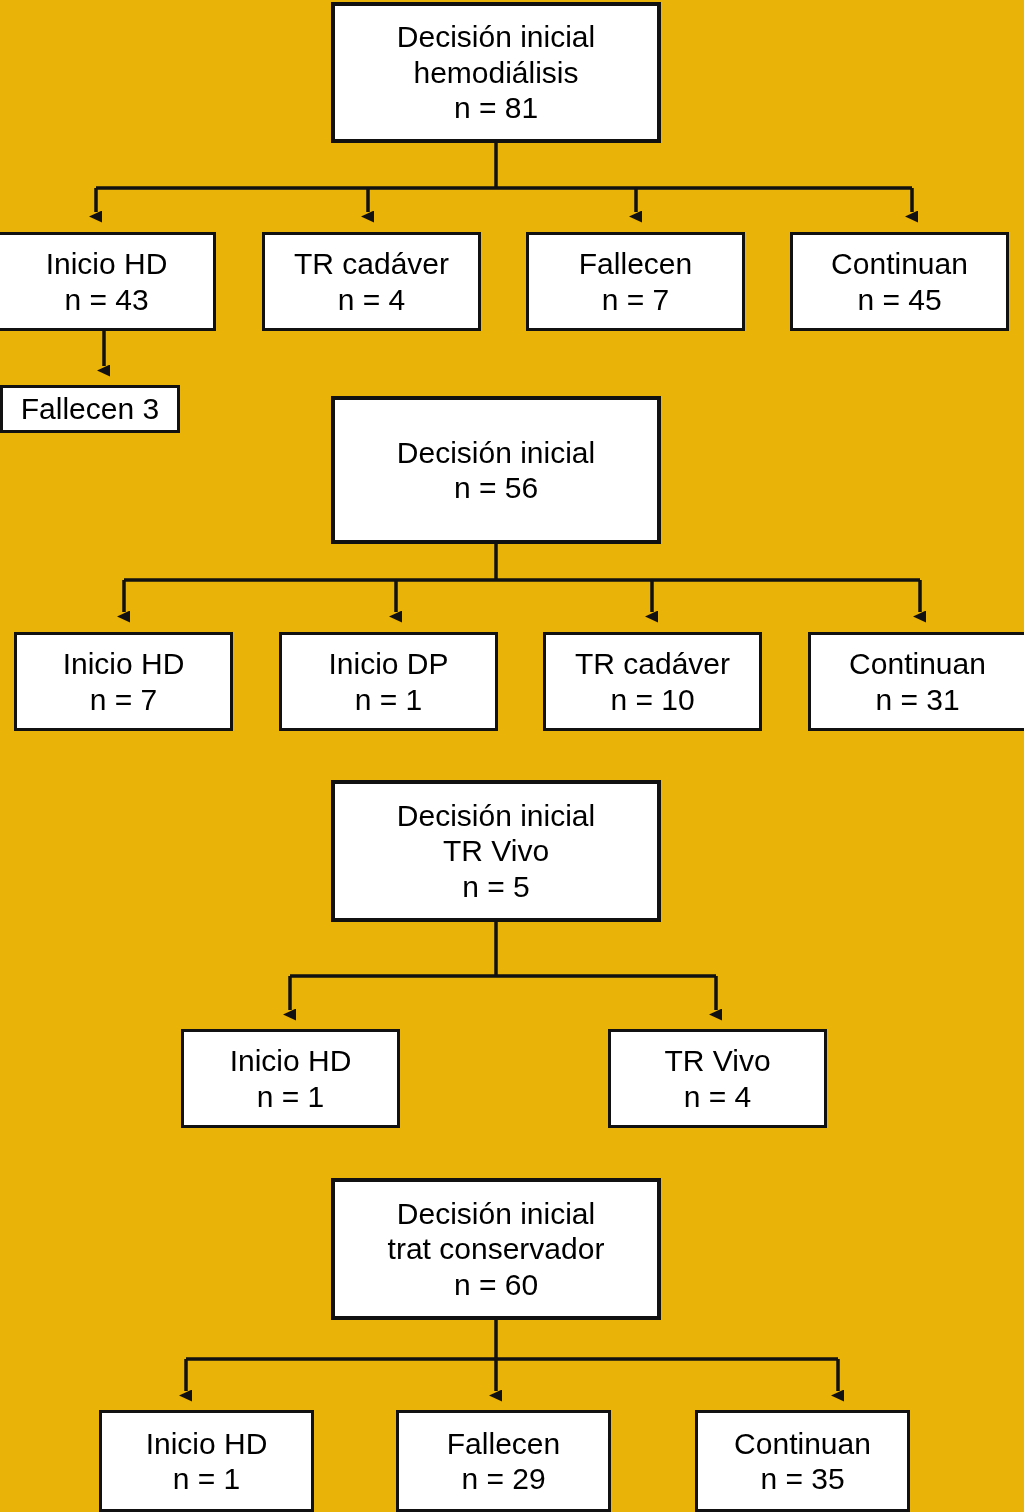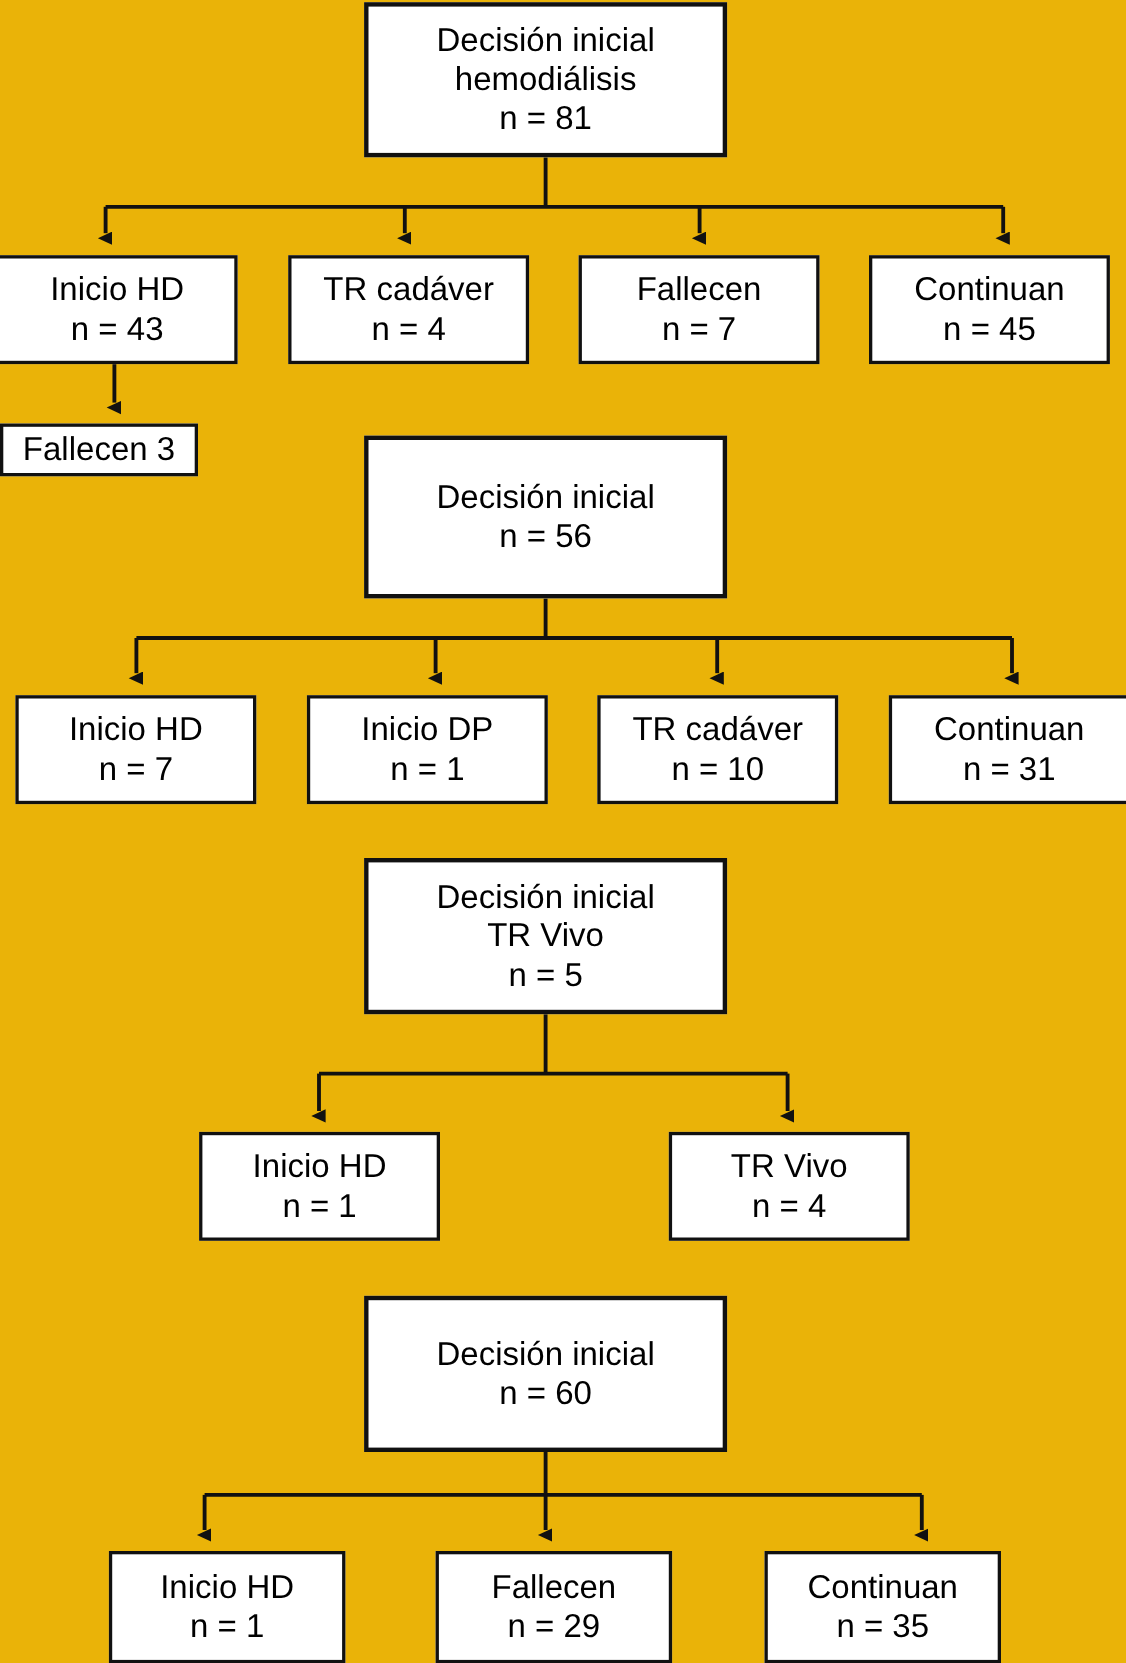--- a/index.html
+++ b/index.html
@@ -162,20 +162,21 @@
     <span class="ln f30">n = 1</span>
   </div>
 
   <div class="node" style="left:608px; top:1029px; width:219px; height:99px;">
     <span class="ln f30">TR Vivo</span>
     <span class="ln f30">n = 4</span>
   </div>
 
   <div class="node root" style="left:331px; top:1178px; width:330px; height:142px;">
     <span class="ln f30">Decisión inicial</span>
+    <span class="ln f30">trat conservador</span>
     <span class="ln f30">n = 60</span>
   </div>
 
   <div class="node" style="left:99px; top:1410px; width:215px; height:102px;">
     <span class="ln f30">Inicio HD</span>
     <span class="ln f30">n = 1</span>
   </div>
 
   <div class="node" style="left:396px; top:1410px; width:215px; height:102px;">
     <span class="ln f30">Fallecen</span>

